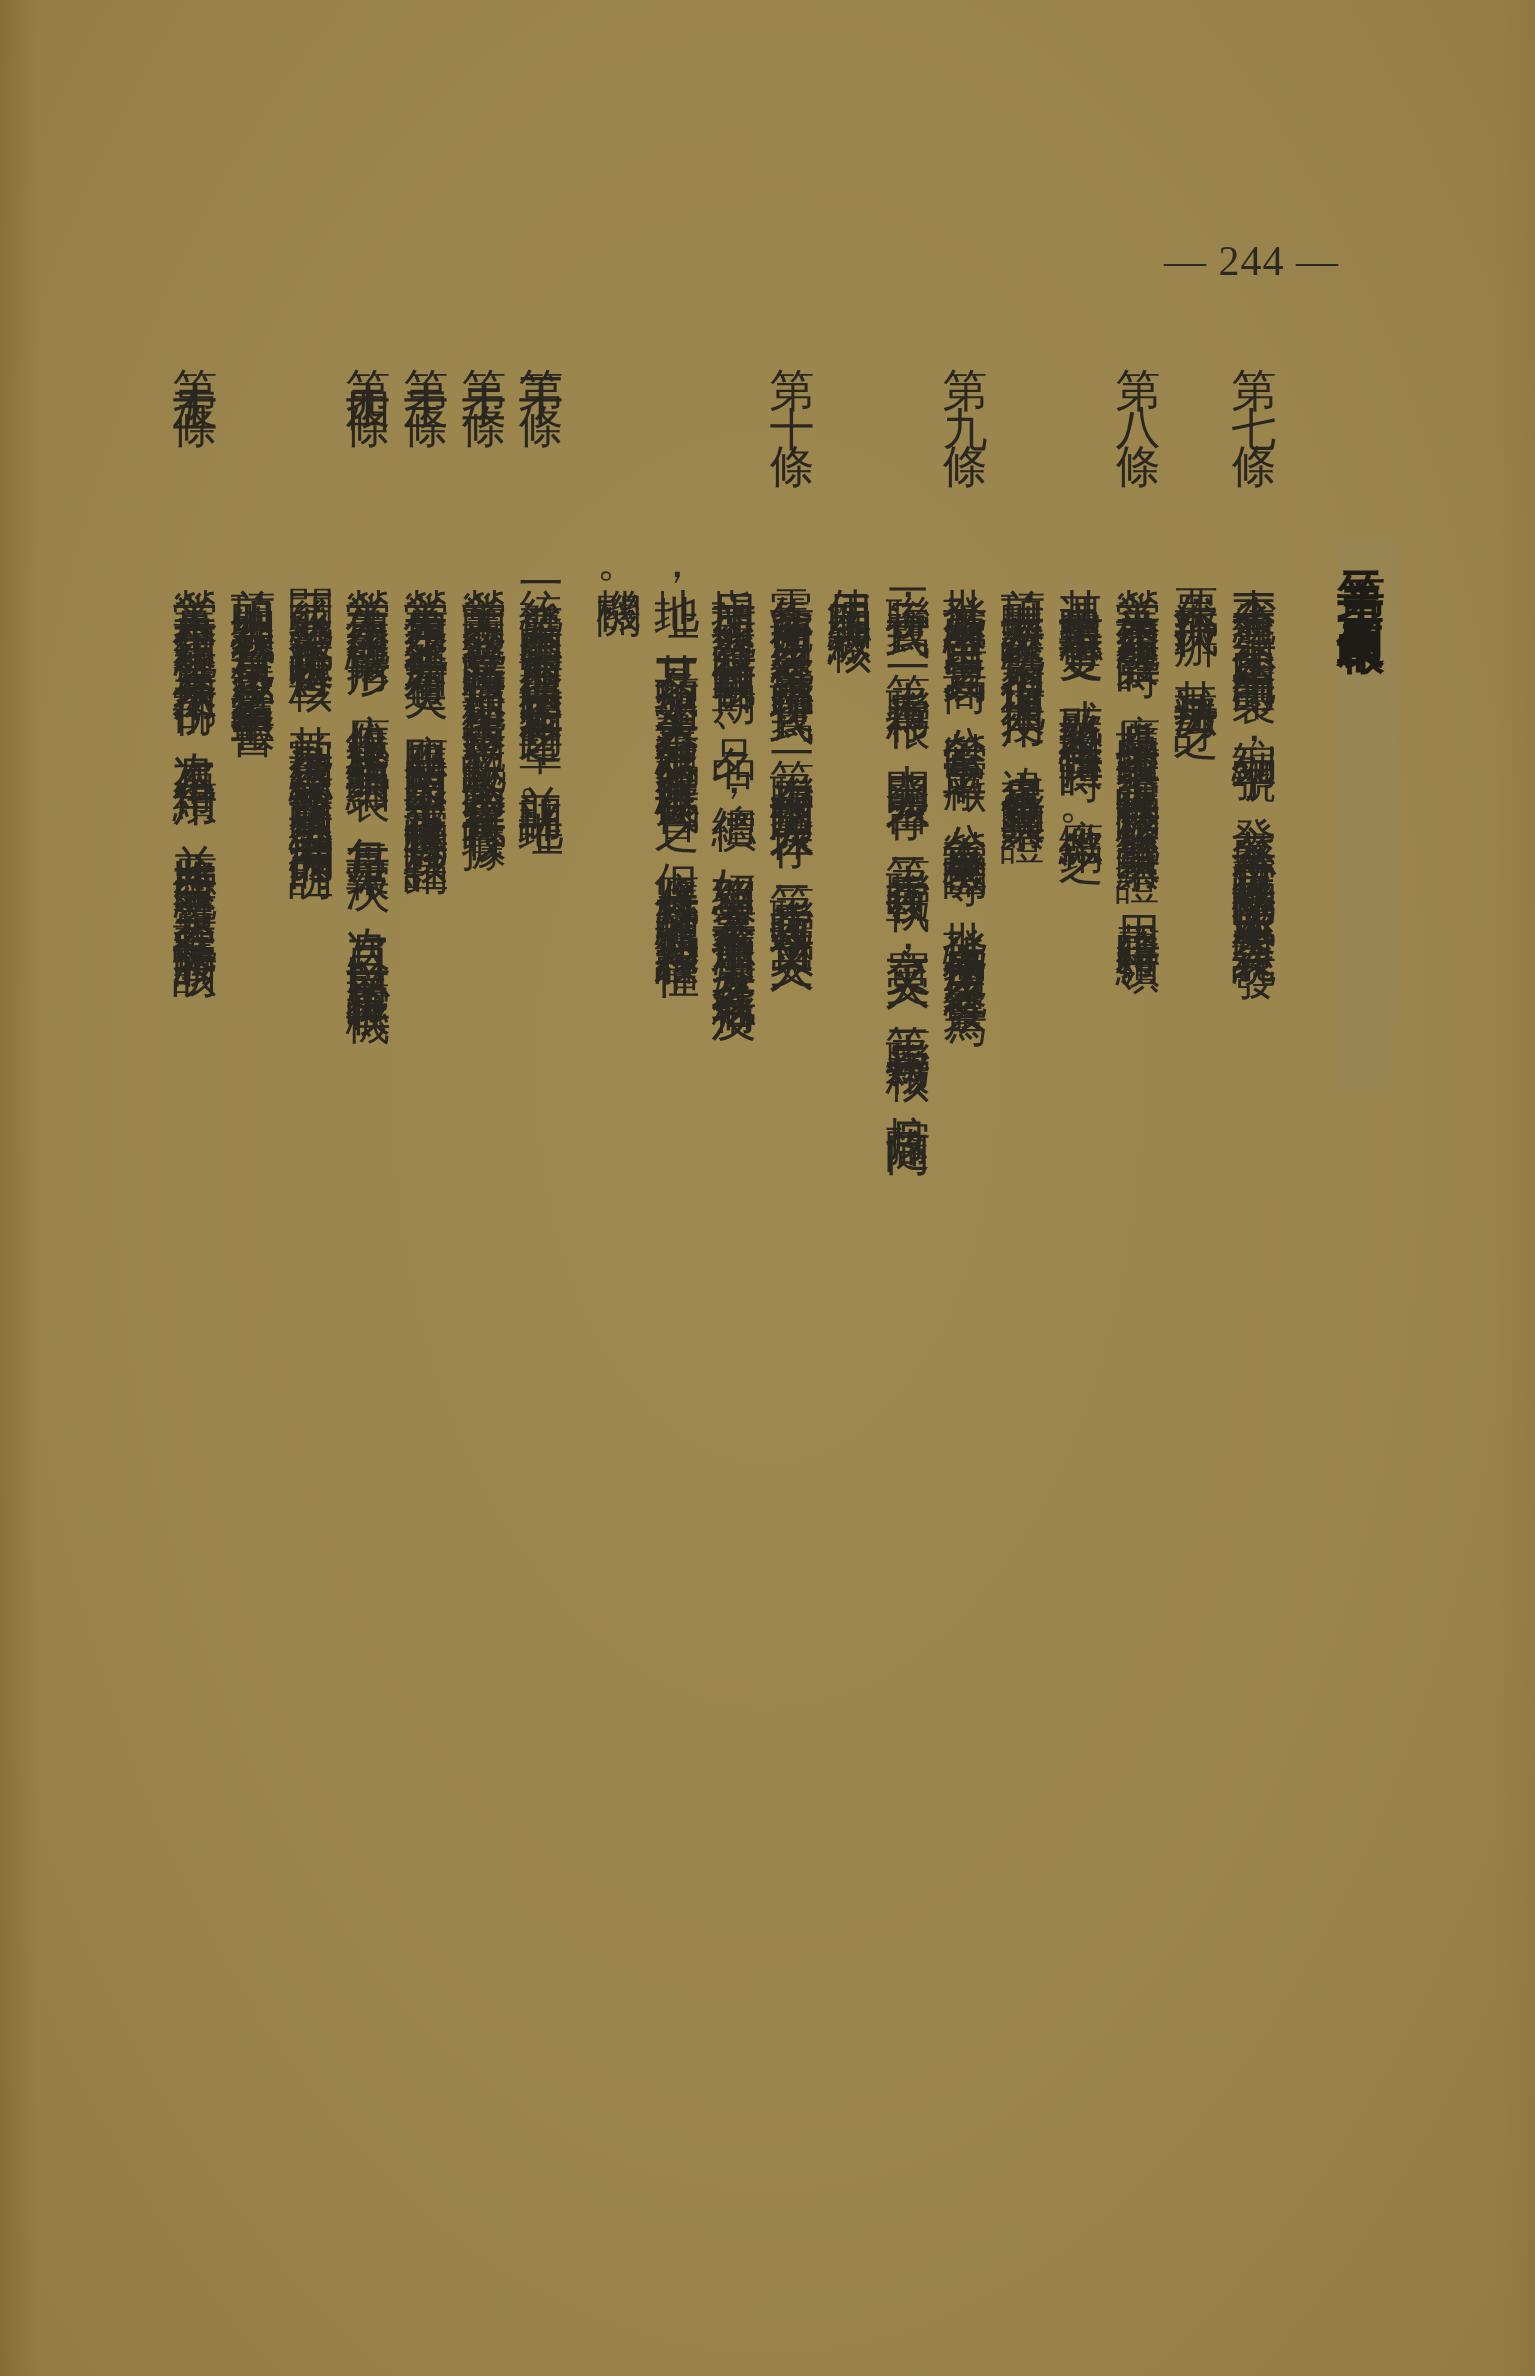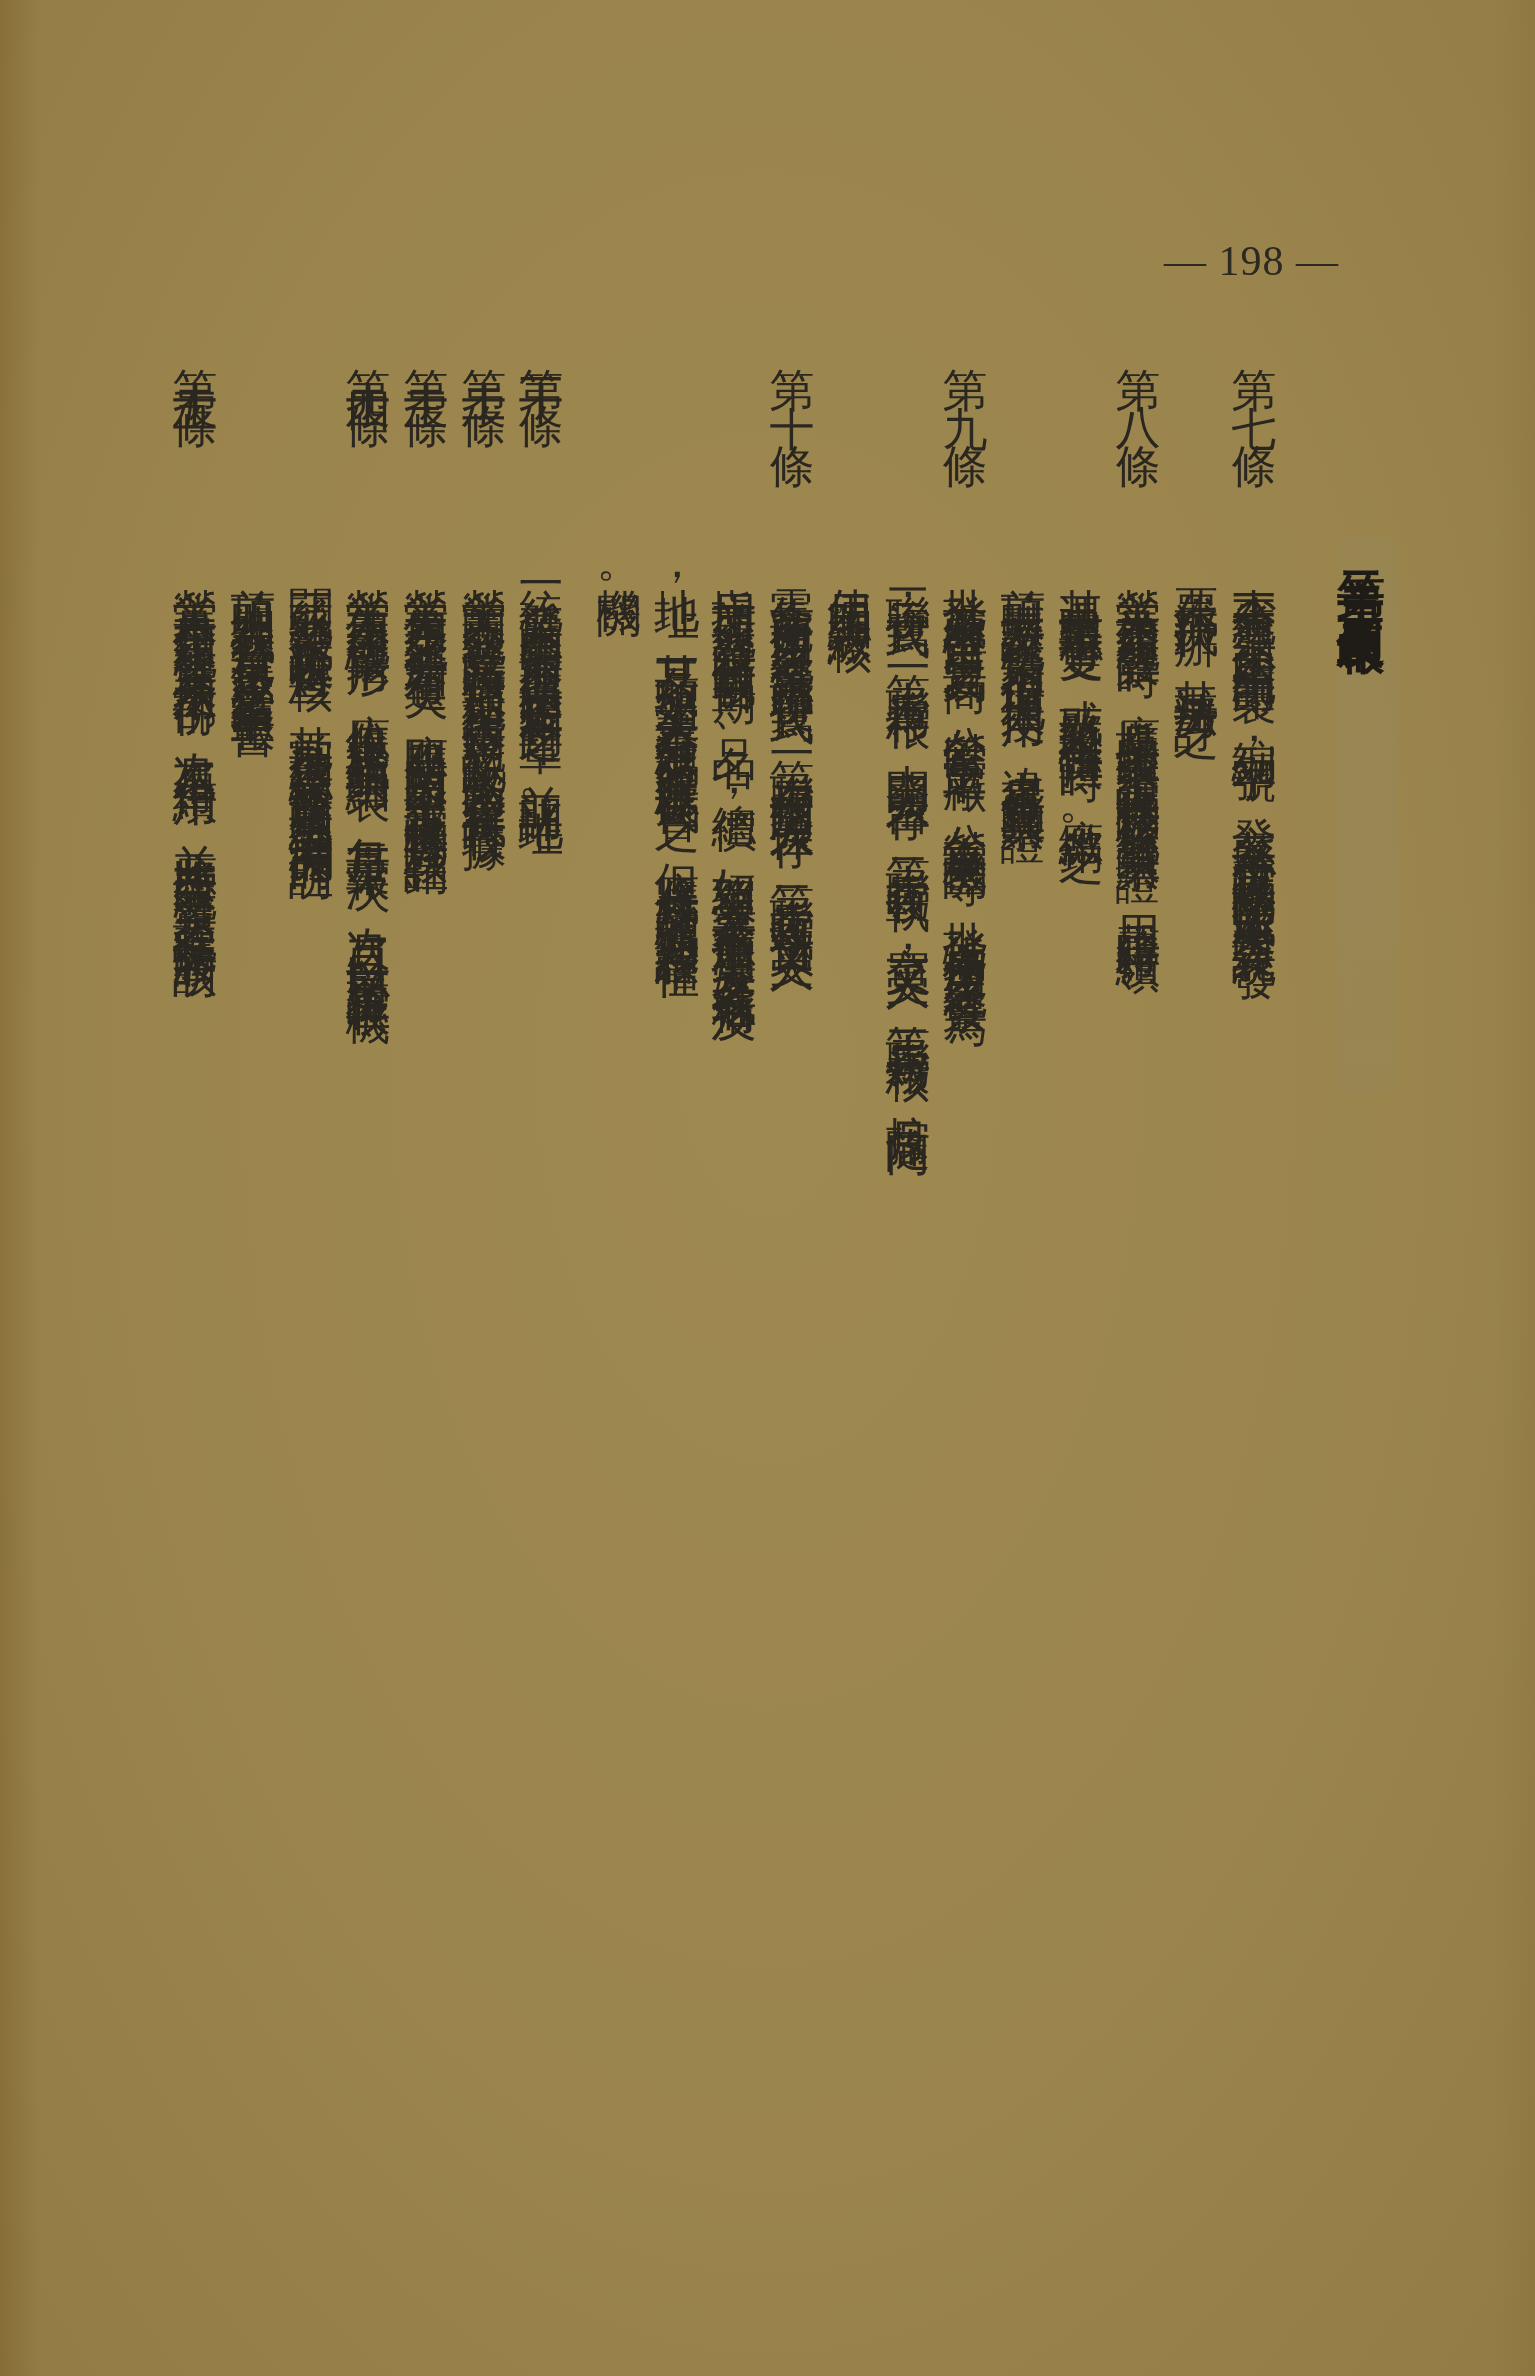--- a/index.html
+++ b/index.html
@@ -84,21 +84,21 @@
     border-radius: 6px;
   }
 </style>
 </head>
 <body>
 
 <div class="page">
 
   <div class="bleed"></div>
 
-  <div class="page-number">— 198 —</div>
+  <div class="page-number">— 244 —</div>
 
   <div class="chapter" style="top:535px; left:1335px;">
     <span>第二章</span><span class="gap"></span><span>使用及申報</span>
   </div>
 
   <div class="label" style="top:333px; left:1228px;">第七條</div>
   <div class="col" style="top:553px; left:1228px;">本省統一發票一律由本省統籌印製，編列字號，發交各縣市主管征收機關按照成本出售委託統一發</div>
   <div class="col" style="top:553px; left:1170px;">票代辦所代辦，其辦法另訂之。</div>
 
   <div class="label" style="top:333px; left:1112px;">第八條</div>

